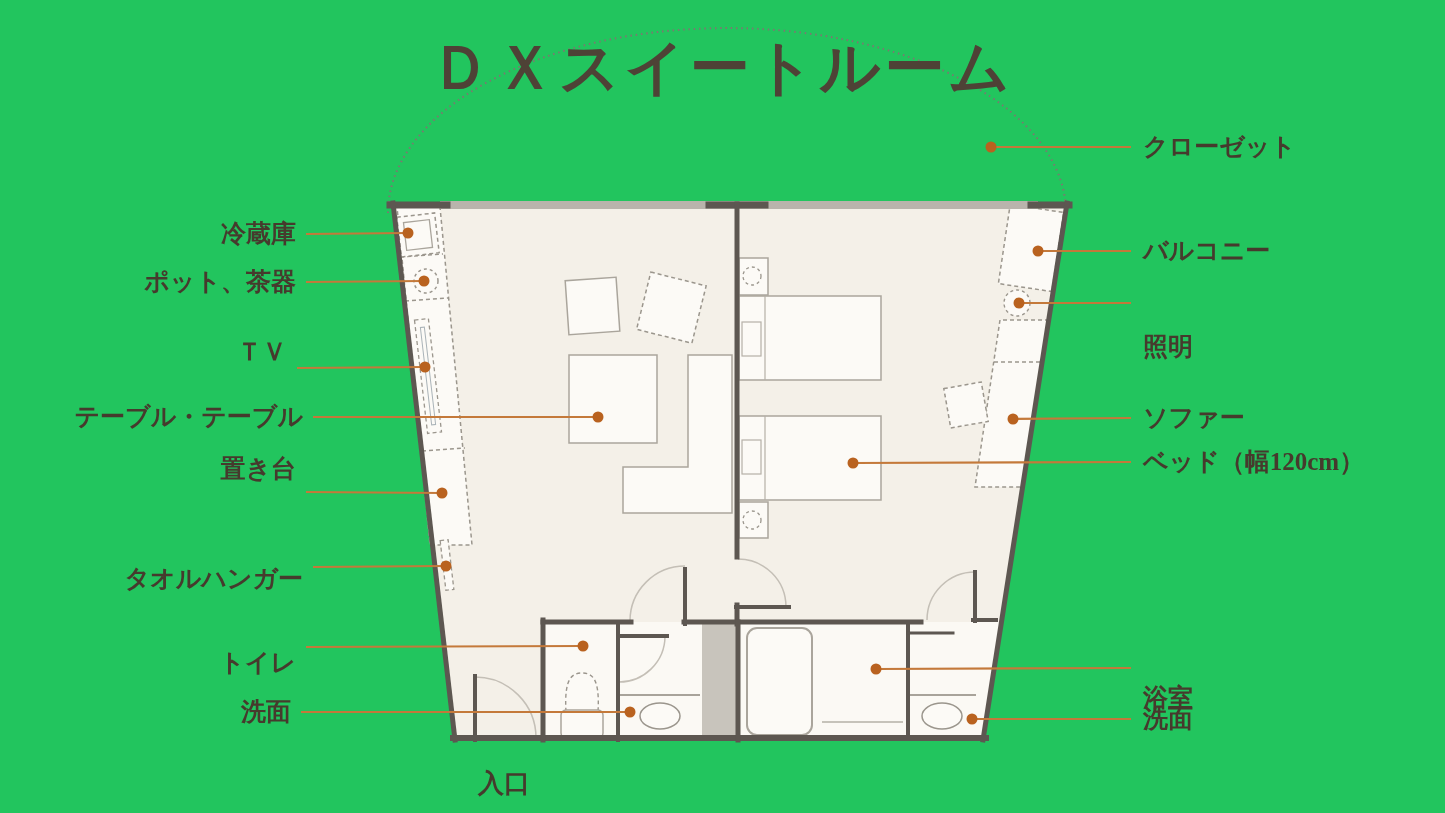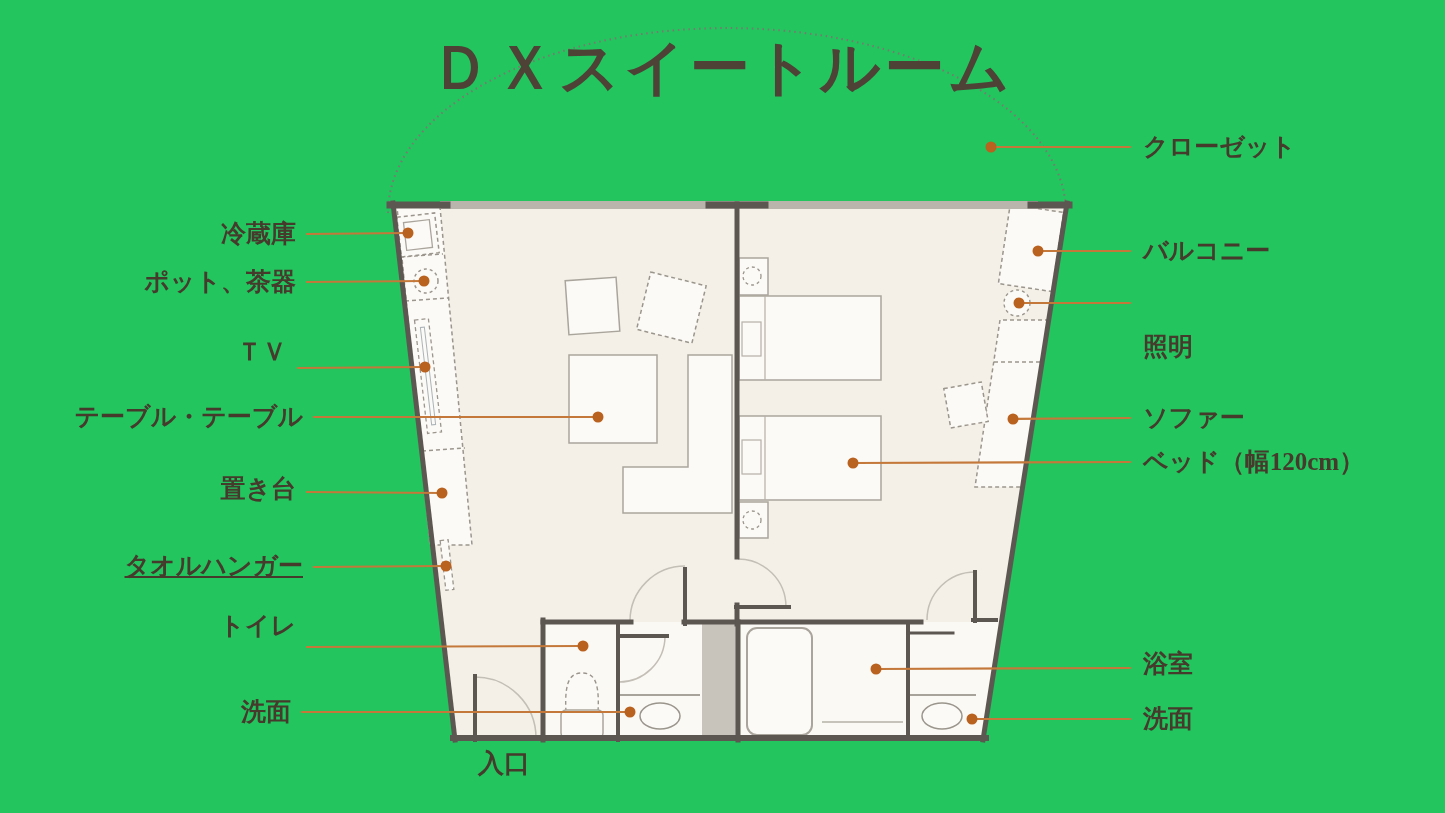--- a/index.html
+++ b/index.html
@@ -41,20 +41,21 @@
     font-size: 25px;
     font-weight: bold;
     color: #463a2d;
   }
   #entrance-label {
     position: absolute;
     white-space: nowrap;
     font-size: 26px;
     font-weight: bold;
     color: #463a2d;
+    margin-top: 20px;
   }
 </style>
 </head>
 <body>
 
 <div id="stage">
 
   <svg id="plan-svg" width="1445" height="813" viewBox="0 0 1445 813">
 
     <path d="M 388 213 A 339 185 0 0 1 1066 213" fill="none" stroke="#7d7870" stroke-width="2" stroke-dasharray="1.5 3.8"></path>
@@ -198,25 +199,25 @@
       </g>
   </svg>
 
   <div id="page-title">ＤＸスイートルーム</div>
   <div id="entrance-label" style="left: 478px; top: 746px;">入口</div>
   <div id="labels">
       <div class="callout" style="top: 217px; right: 1149px;">冷蔵庫</div>
       <div class="callout" style="top: 265px; right: 1149px;">ポット、茶器</div>
       <div class="callout" style="top: 335px; right: 1158px;">ＴＶ</div>
       <div class="callout" style="top: 400px; right: 1142px;">テーブル・テーブル</div>
-      <div class="callout" style="top: 472px; right: 1149px;">置き台</div>
-      <div class="callout" style="top: 549px; right: 1142px; text-decoration: underline;">タオルハンガー</div>
-      <div class="callout" style="top: 609px; right: 1149px;">トイレ</div>
+      <div class="callout" style="top: 452px; right: 1149px;">置き台</div>
+      <div class="callout" style="top: 562px; right: 1142px;">タオルハンガー</div>
+      <div class="callout" style="top: 646px; right: 1149px;">トイレ</div>
       <div class="callout" style="top: 695px; right: 1154px;">洗面</div>
       <div class="callout" style="top: 130px; left: 1143px;">クローゼット</div>
       <div class="callout" style="top: 234px; left: 1143px;">バルコニー</div>
       <div class="callout" style="top: 286px; left: 1143px; margin-top: 44px;">照明</div>
       <div class="callout" style="top: 401px; left: 1143px;">ソファー</div>
       <div class="callout" style="top: 445px; left: 1143px; text-align: center;">ベッド（幅120cm）</div>
-      <div class="callout" style="top: 647px; left: 1143px;">浴室</div>
+      <div class="callout" style="top: 681px; left: 1143px;">浴室</div>
       <div class="callout" style="top: 702px; left: 1143px;">洗面</div>
     </div>
 </div>
 
 </body></html>

